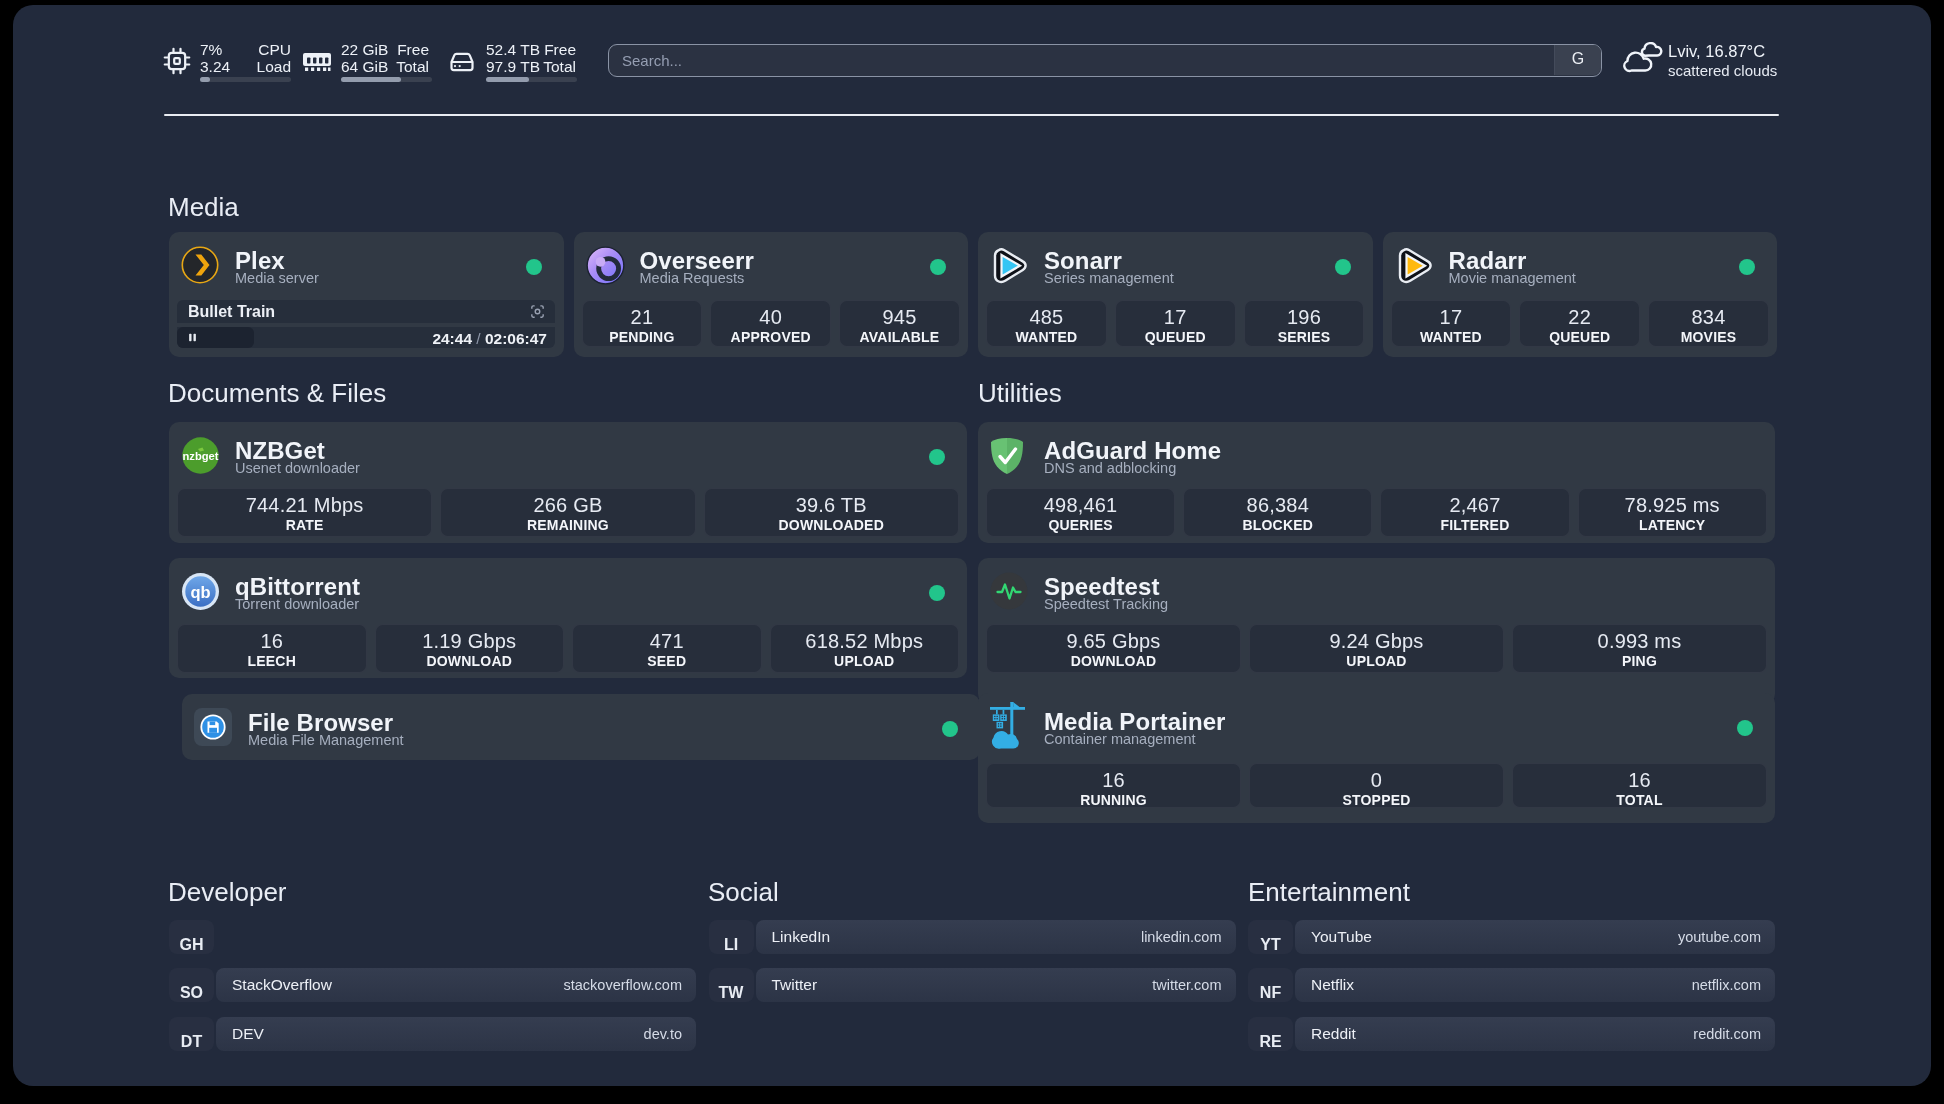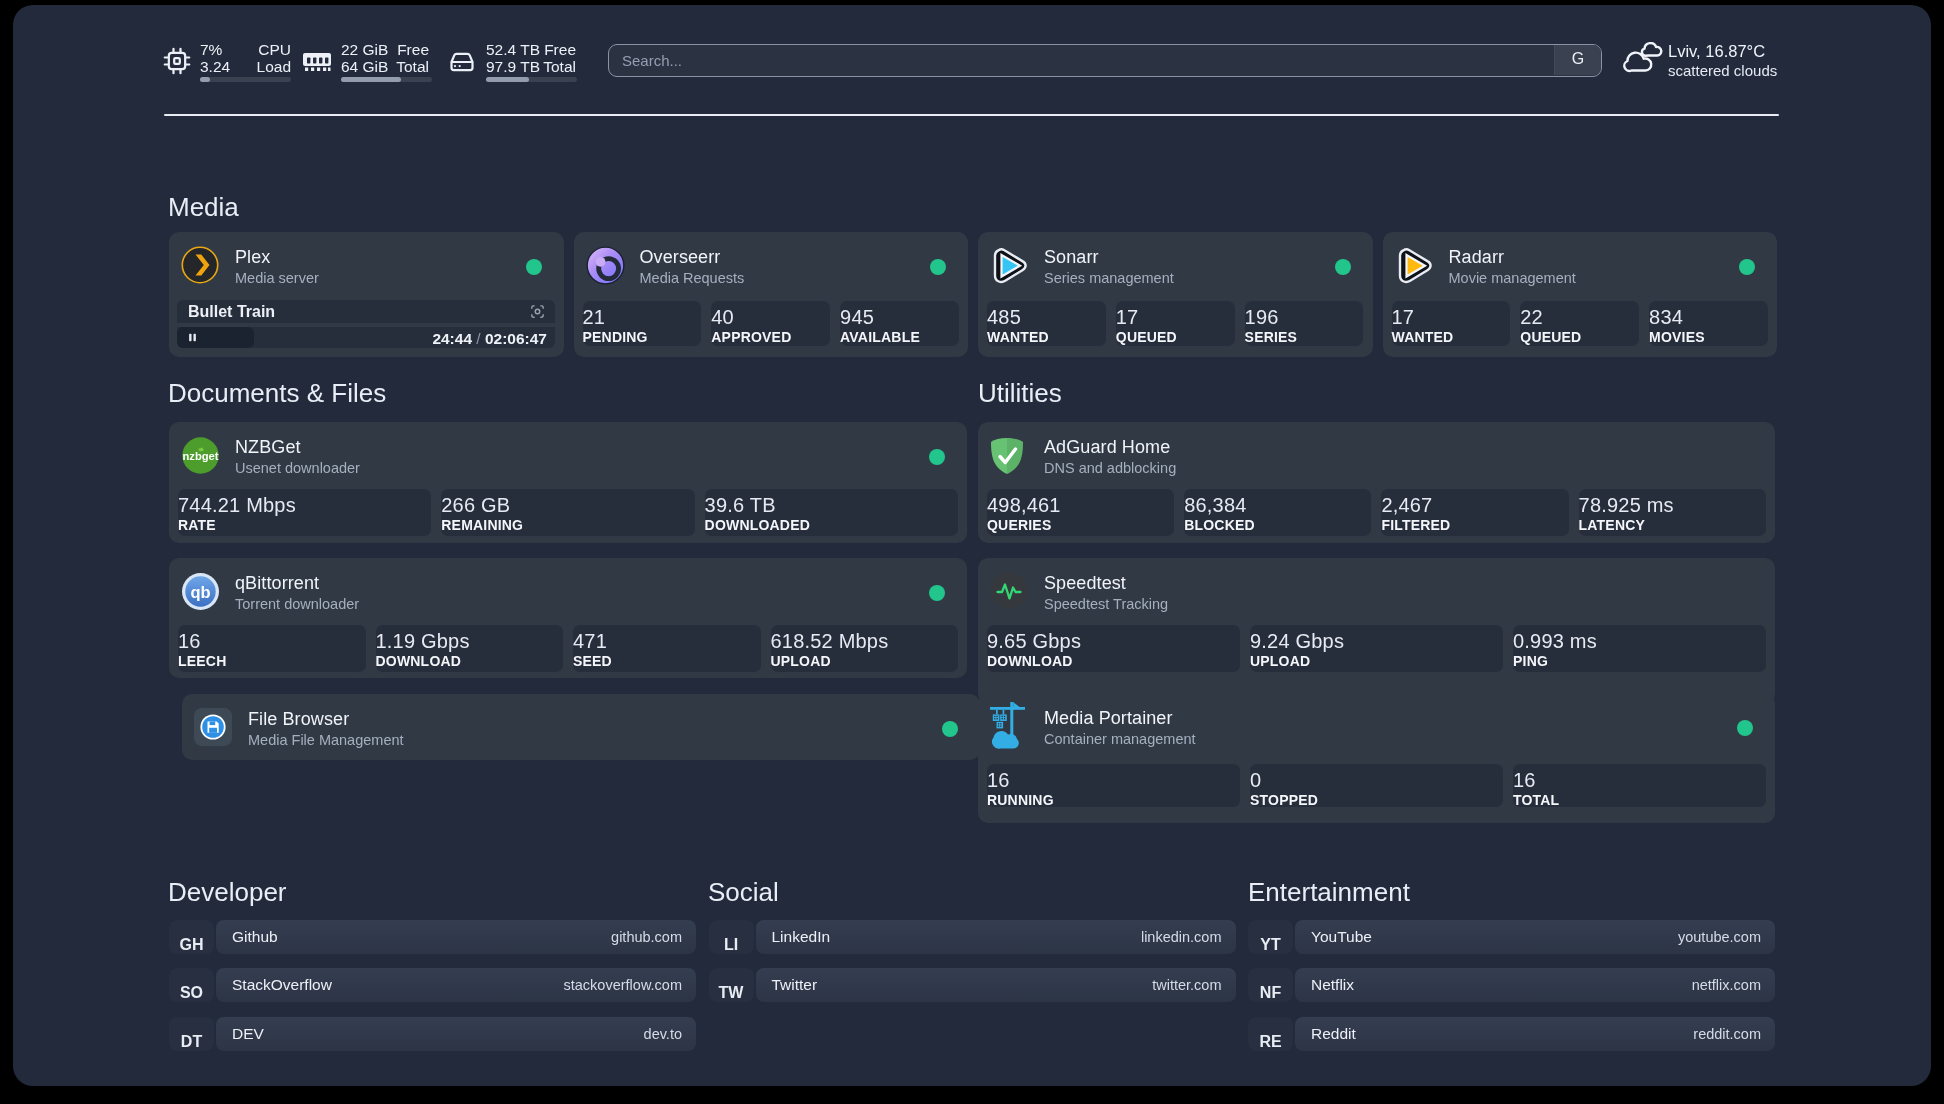--- a/index.html
+++ b/index.html
@@ -1,22 +1,22 @@
 <!DOCTYPE html>
 <html><head><meta charset="utf-8"><style>
 *{margin:0;padding:0;box-sizing:border-box}
 html,body{width:1944px;height:1104px;background:#000;font-family:"Liberation Sans",sans-serif;overflow:hidden}
 .page{position:absolute;left:0;top:0;width:1944px;height:1104px}
 .panel{position:absolute;left:13px;top:5px;width:1918px;height:1081px;border-radius:20px;background:#222A3C}
 .abs{position:absolute}
 .card{position:absolute;background:#313944;border-radius:10px}
-.sb{position:absolute;background:#272E3B;border:1px solid rgba(255,255,255,.05);border-radius:8px;text-align:left}
+.sb{position:absolute;background:#272E3B;border:1px solid rgba(255,255,255,.05);border-radius:8px;text-align:center}
 .sb .n{margin-top:5px;font-size:20px;font-weight:400;color:#E6EAF2;line-height:23px;letter-spacing:.2px}
 .sb .l{font-size:14px;font-weight:700;color:#F4F6FA;line-height:17px;letter-spacing:.2px}
-.ttl{position:absolute;font-size:18px;font-weight:400;color:#F1F4F9;letter-spacing:.1px}
+.ttl{position:absolute;font-size:24px;font-weight:700;color:#F1F4F9;letter-spacing:.1px}
 .sub{position:absolute;font-size:14.5px;font-weight:400;color:#A6AFBF}
 .dot{position:absolute;width:16px;height:16px;border-radius:50%;background:#22C58B}
 .hd{position:absolute;font-size:26px;font-weight:400;color:#E9EDF5}
 .chip{position:absolute;height:34px;background:#282F41;border-radius:8px;color:#E8ECF3;font-size:16px;font-weight:700;text-align:center}
 .chip span{display:block;margin-top:16px}
 .pill{position:absolute;height:34px;background:linear-gradient(180deg,#353D50,#2C3446);border-radius:8px}
 .pname{position:absolute;left:16px;top:8px;font-size:15.5px;font-weight:400;color:#EDF0F6}
 .pdom{position:absolute;right:14px;top:9px;font-size:14.5px;font-weight:400;color:#D5DBE7}
 .tb{position:absolute;font-size:15.5px;color:#EDF1F7;line-height:17px}
 .bar{position:absolute;height:5px;border-radius:2.5px;background:#3A4150;overflow:hidden}
@@ -339,24 +339,20 @@
         <div class="l">STOPPED</div>
       </div>
       <div class="sb" style="left:534.0px;top:70px;width:255.0px;height:45px">
         <div class="n">16</div>
         <div class="l">TOTAL</div>
       </div>
     </div>
 <div class="chip" style="left:169px;top:920px;width:45px">
       <span>GH</span>
     </div>
-<div class="pill" style="left:216px;top:920px;width:480px">
-      <div class="pname">Github</div>
-      <div class="pdom">github.com</div>
-    </div>
 <div class="chip" style="left:169px;top:968px;width:45px">
       <span>SO</span>
     </div>
 <div class="pill" style="left:216px;top:968px;width:480px">
       <div class="pname">StackOverflow</div>
       <div class="pdom">stackoverflow.com</div>
     </div>
 <div class="chip" style="left:169px;top:1017px;width:45px">
       <span>DT</span>
     </div>

